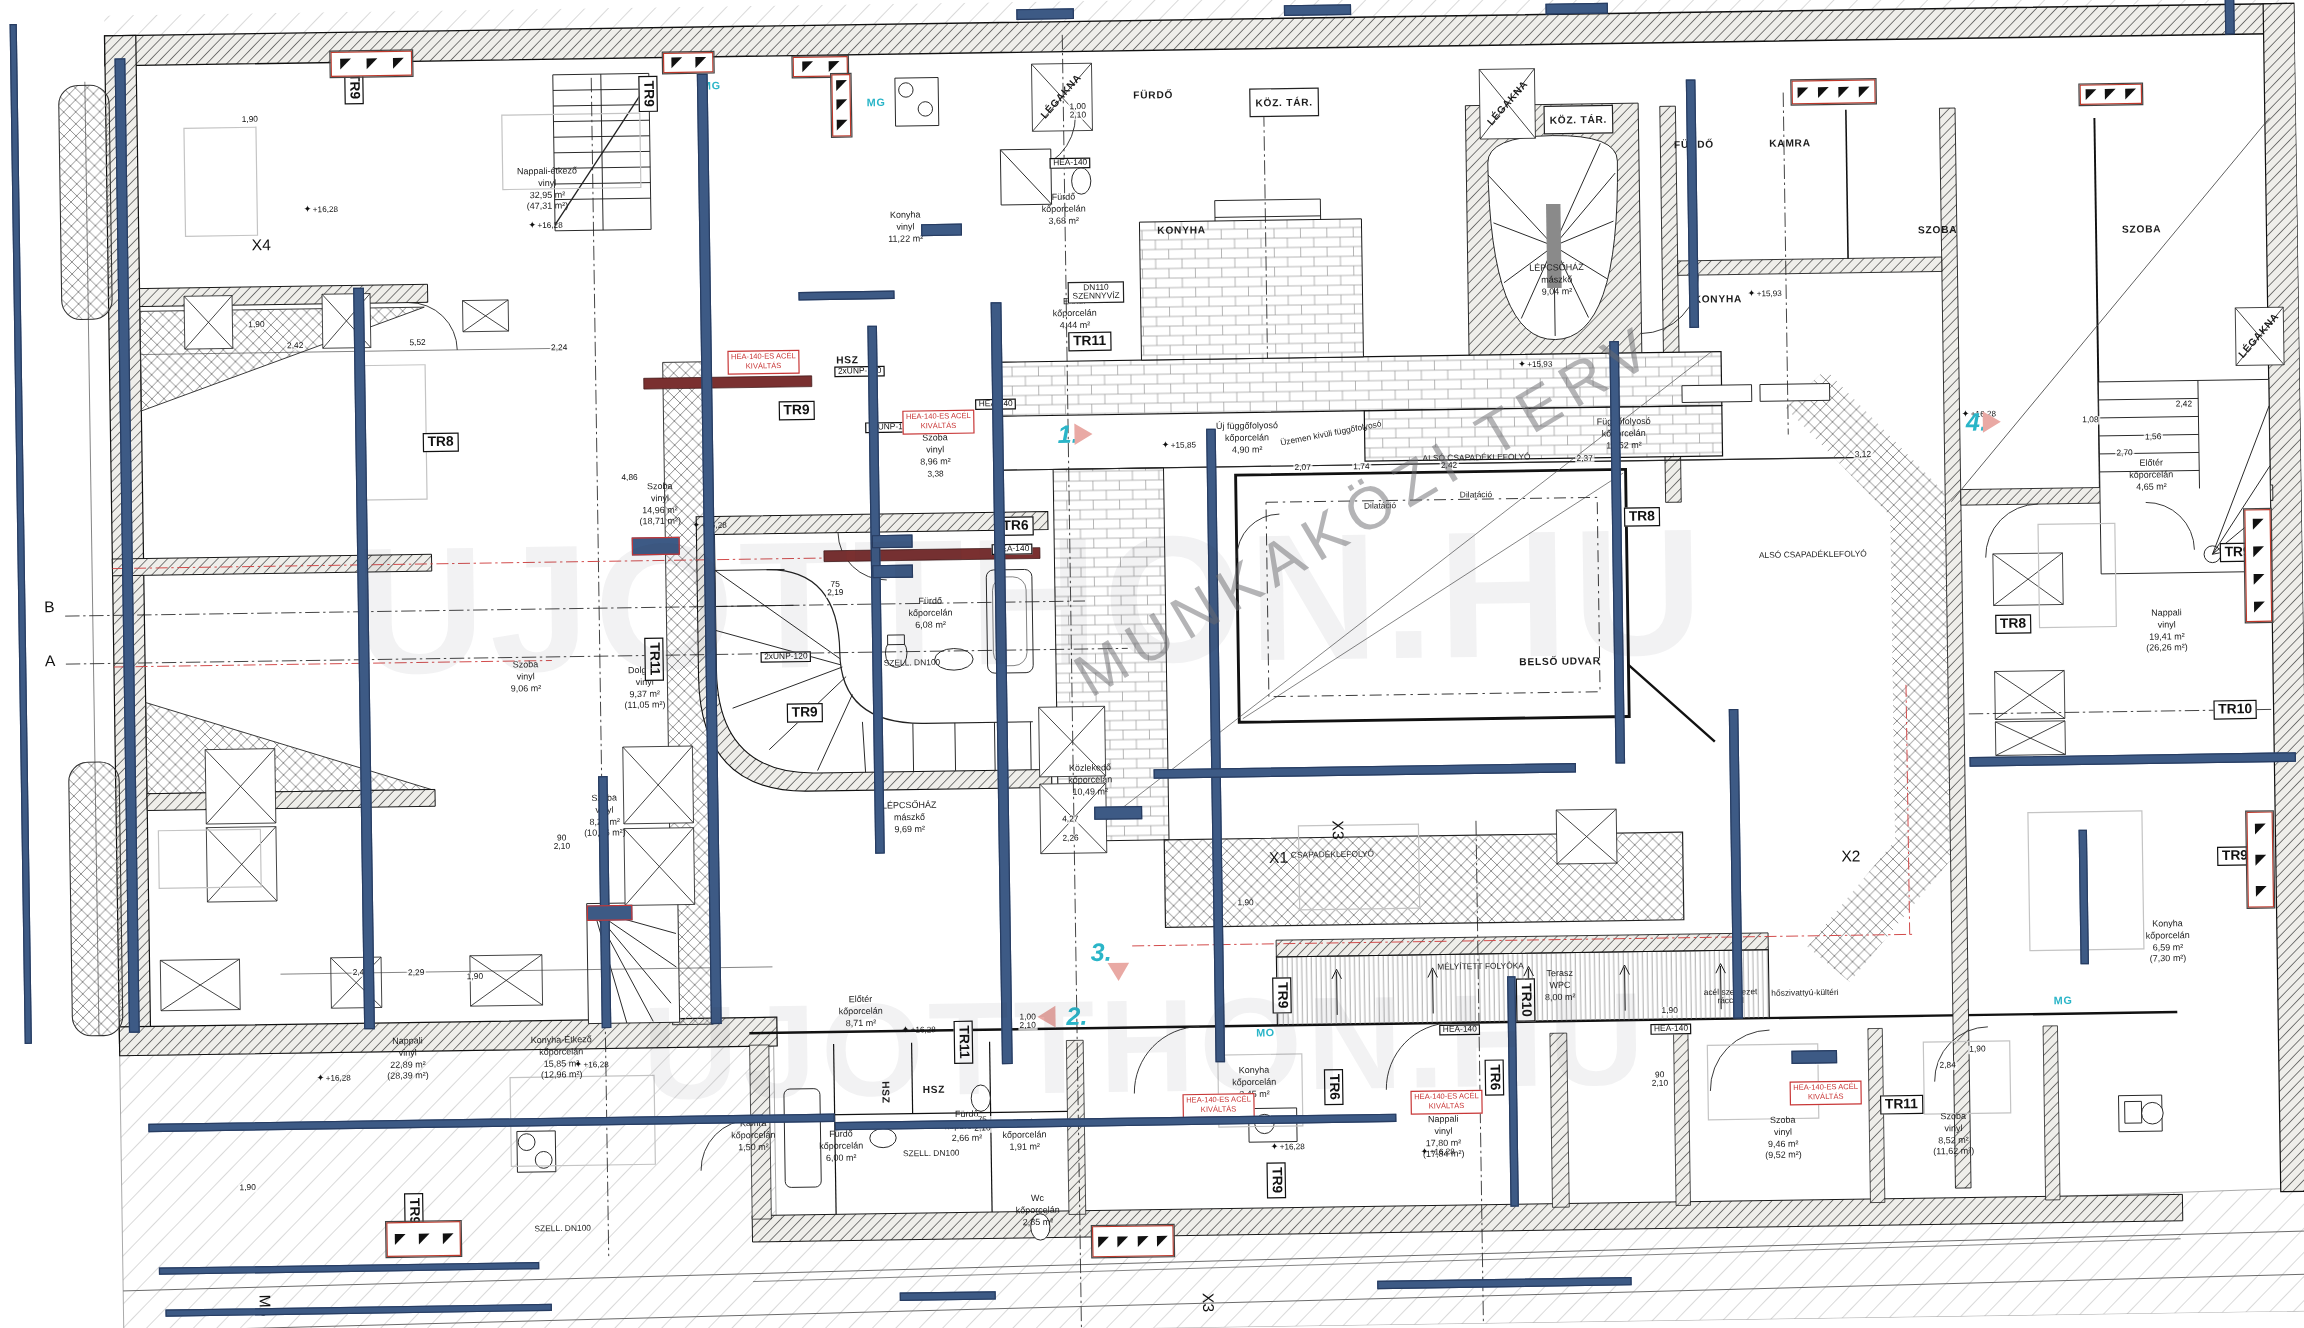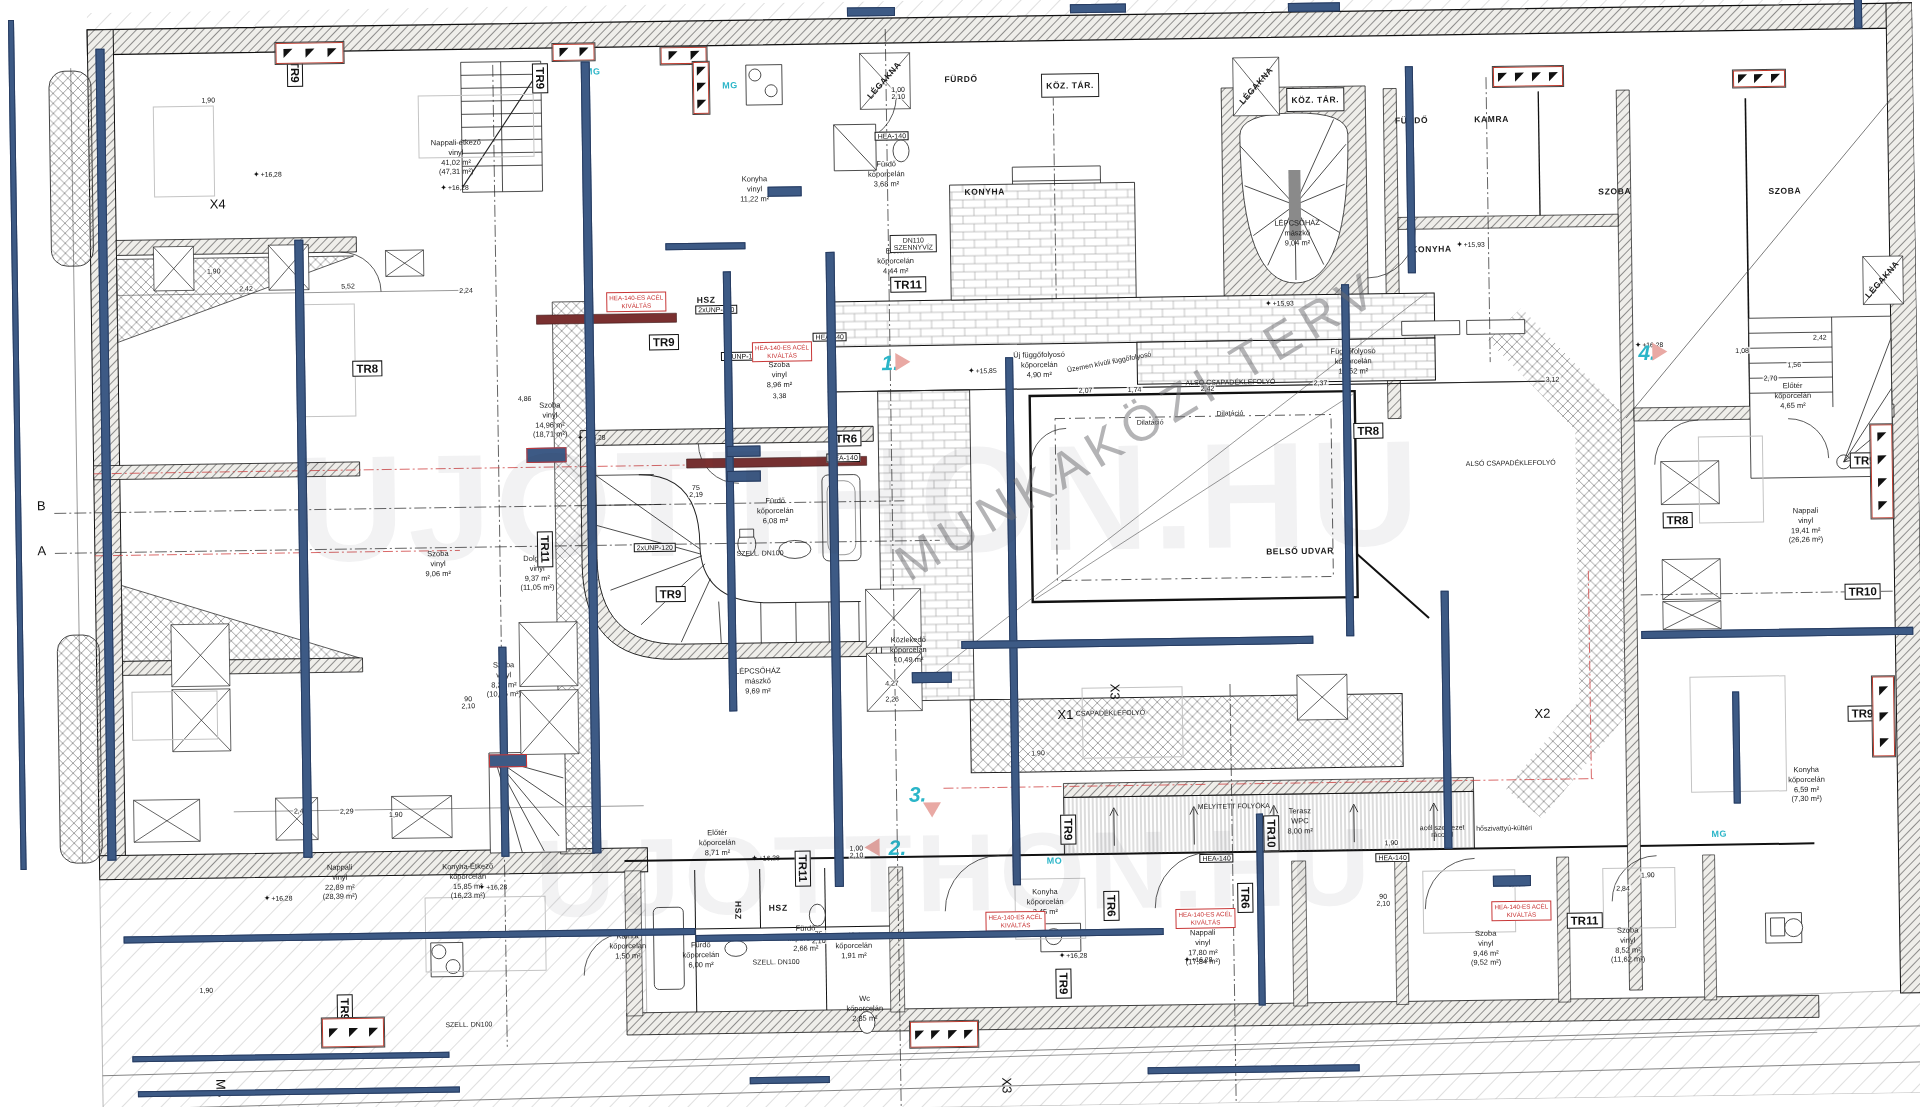--- a/index.html
+++ b/index.html
@@ -382,21 +382,21 @@
           <line x1="230" y1="801" x2="640" y2="801"></line>
       <line x1="121" y1="283" x2="470" y2="283"></line>
           <line x1="620" y1="1063" x2="1810" y2="1045"></line>
       <line x1="78" y1="55" x2="78" y2="850"></line>
     </g>
   </svg>
 
   <div id="overlay">
         <div class="room" style="left: 462px; top: 150px; transform: translate(-50%, -50%);">Nappali-étkező
 vinyl
-41,02 m²
+32,95 m²
 (47,31 m²)</div>
         <div class="room" style="left: 760px; top: 186px; transform: translate(-50%, -50%);">Konyha
 vinyl
 11,22 m²</div>
         <div class="room" style="left: 782px; top: 372px; transform: translate(-50%, -50%);">Szoba
 vinyl
 8,96 m²</div>
         <div class="room" style="left: 552px; top: 414px; transform: translate(-50%, -50%);">Szoba
 vinyl
 14,96 m²
@@ -450,21 +450,21 @@
 vinyl
 8,52 m²
 (11,62 m²)</div>
         <div class="room" style="left: 335px; top: 873px; transform: translate(-50%, -50%);">Nappali
 vinyl
 22,89 m²
 (28,39 m²)</div>
         <div class="room" style="left: 463px; top: 874px; transform: translate(-50%, -50%);">Konyha-Étkező
 kőporcelán
 15,85 m²
-(16,23 m²)</div>
+(12,96 m²)</div>
         <div class="room" style="left: 502px; top: 673px; transform: translate(-50%, -50%);">Szoba
 vinyl
 8,21 m²
 (10,86 m²)</div>
         <div class="room" style="left: 1806px; top: 538px; transform: translate(-50%, -50%);">Nappali
 vinyl
 19,41 m²
 (26,26 m²)</div>
         <div class="room" style="left: 1803px; top: 797px; transform: translate(-50%, -50%);">Konyha
 kőporcelán

